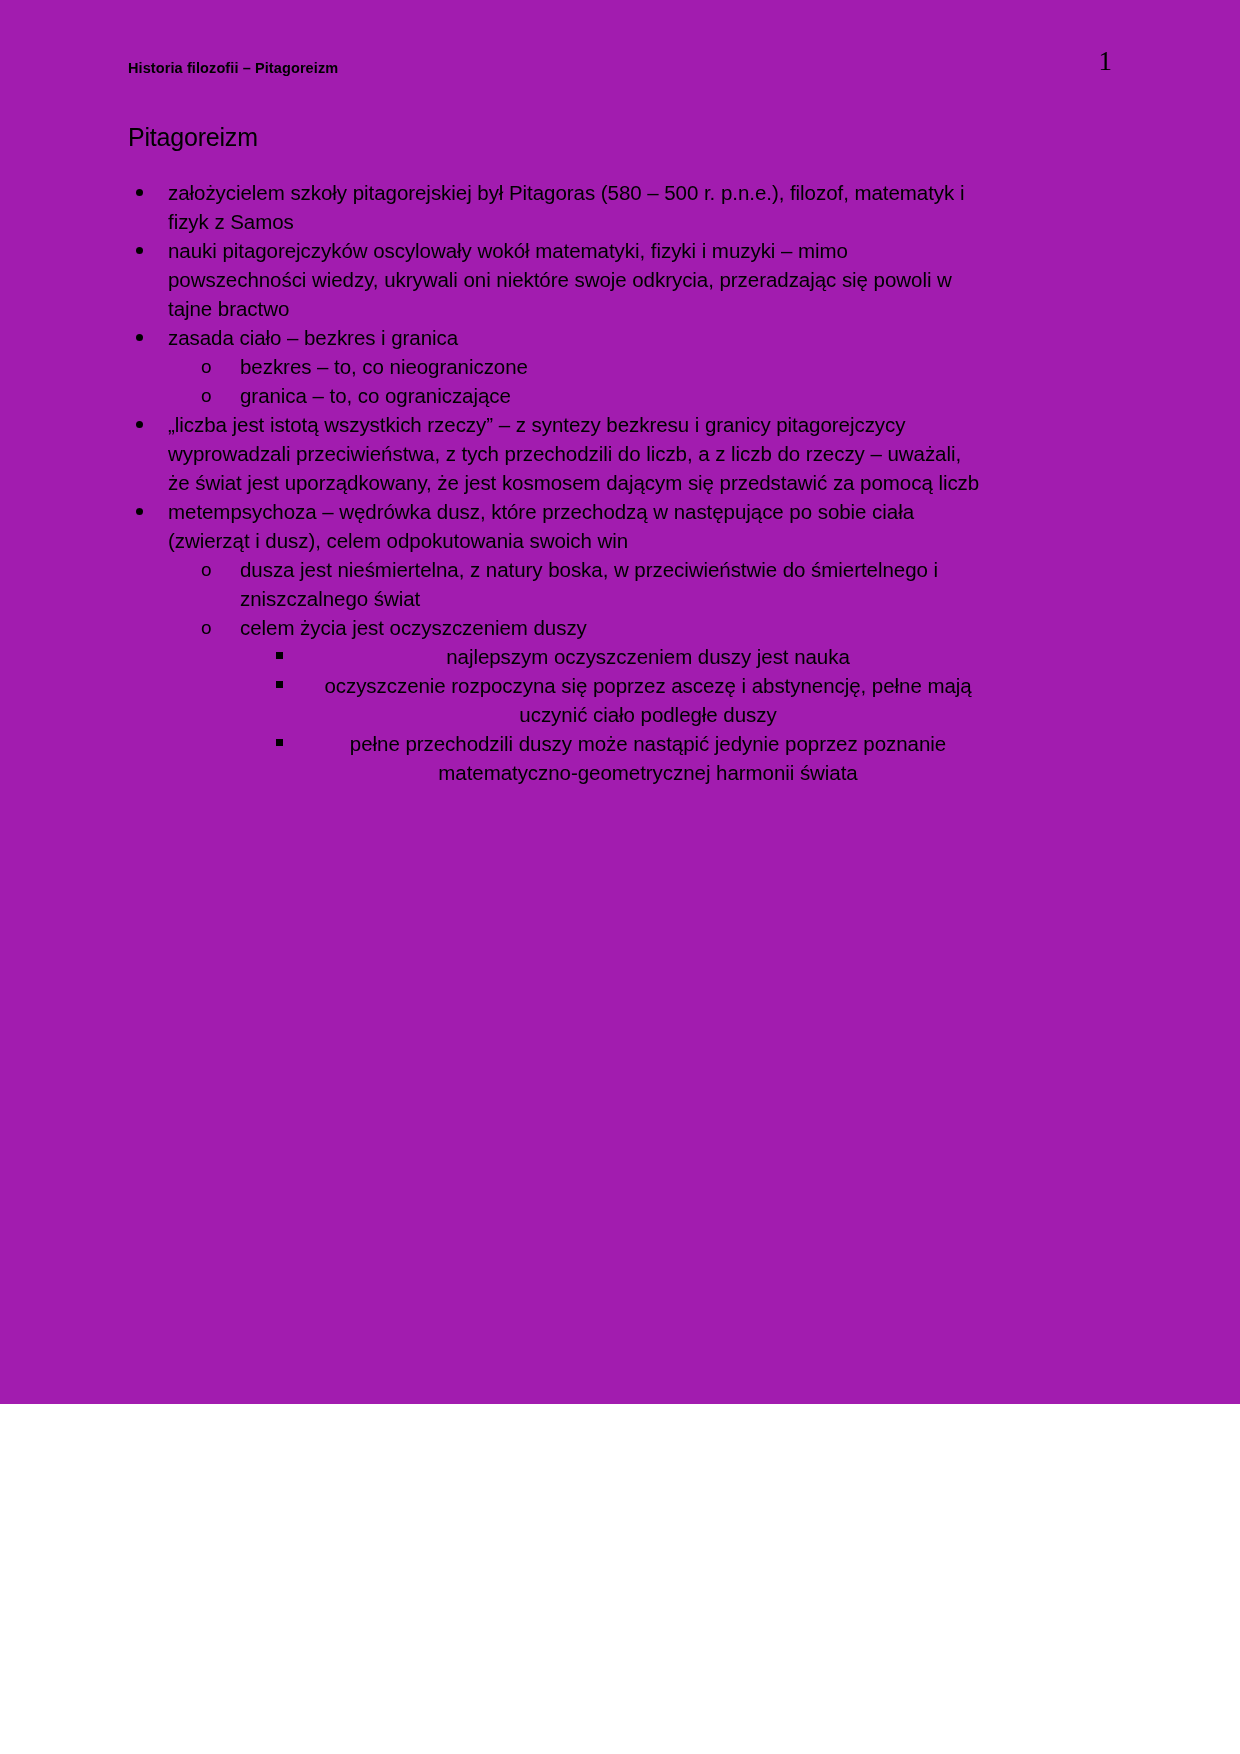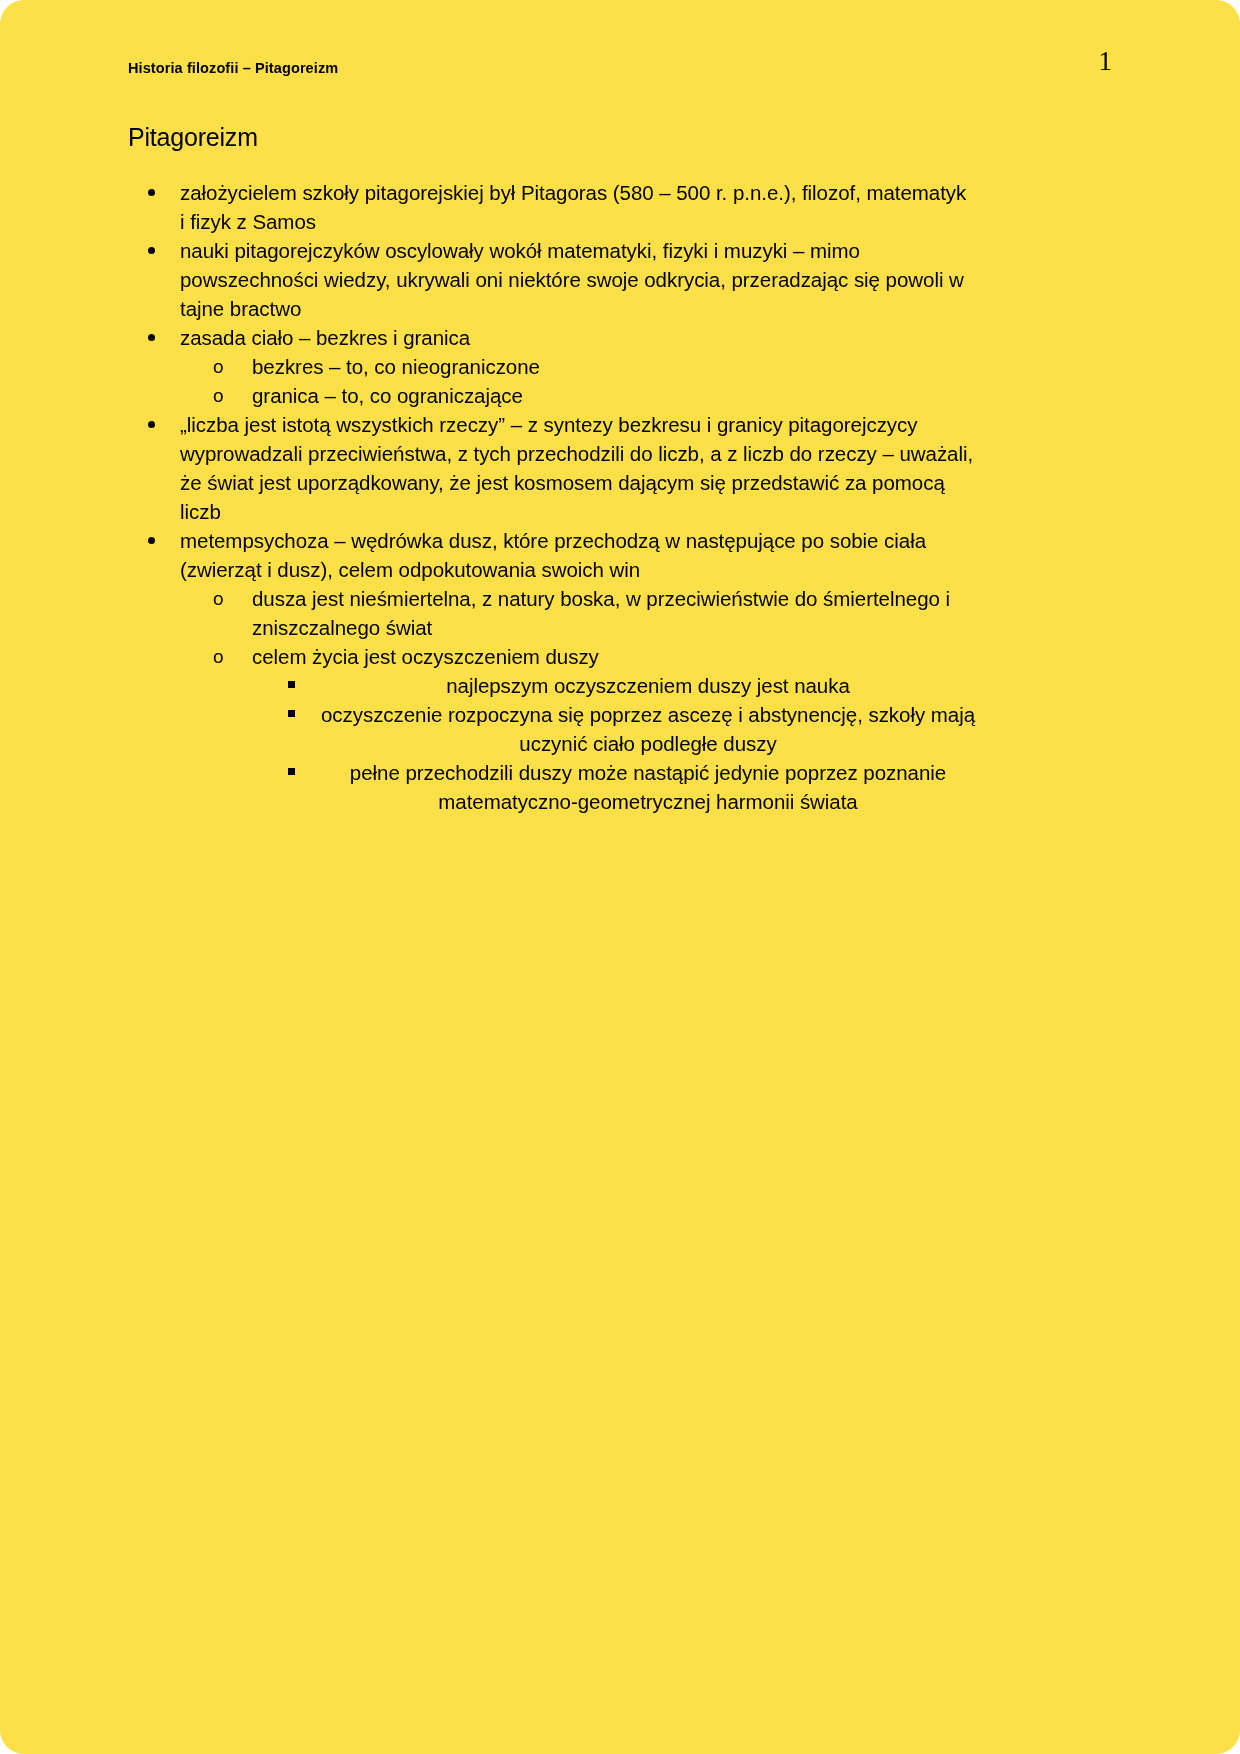--- a/index.html
+++ b/index.html
@@ -7,26 +7,25 @@
     padding: 0;
     background: #ffffff;
   }
   body {
     font-family: "Liberation Sans", sans-serif;
     color: #000000;
   }
   .page {
     position: relative;
     width: 1240px;
-    height: 1754px;
-    background: #fde047;
+    height: 1404px;
+    background: #a21caf;
     margin: 0 auto;
     overflow: hidden;
     box-sizing: border-box;
-    border-radius: 24px;
   }
 
   
   .header {
     position: absolute;
     top: 60px;
     left: 128px;
     right: 128px;
     height: 26px;
   }
@@ -59,21 +58,21 @@
   .doc-title {
     font-size: 25px;
     font-weight: normal;
     line-height: 1.2;
     margin: 0 0 26px 0;
     letter-spacing: -0.2px;
   }
 
   ul.lvl1 {
     list-style: none;
-    margin: 12px;
+    margin: 0;
     padding: 0;
   }
   li.item {
     position: relative;
     margin: 0;
     padding: 0;
   }
 
   
   li.lvl1 > .row {
@@ -236,21 +235,21 @@
             <ul class="lvl3">
               <li class="item lvl3">
                 <div class="row">
                   <span class="marker"><span class="sq"></span></span>
                   <span class="txt">najlepszym oczyszczeniem duszy jest nauka</span>
                 </div>
               </li>
               <li class="item lvl3">
                 <div class="row">
                   <span class="marker"><span class="sq"></span></span>
-                  <span class="txt">oczyszczenie rozpoczyna się poprzez ascezę i abstynencję, szkoły mają uczynić ciało podległe duszy</span>
+                  <span class="txt">oczyszczenie rozpoczyna się poprzez ascezę i abstynencję, pełne mają uczynić ciało podległe duszy</span>
                 </div>
               </li>
               <li class="item lvl3">
                 <div class="row">
                   <span class="marker"><span class="sq"></span></span>
                   <span class="txt">pełne przechodzili duszy może nastąpić jedynie poprzez poznanie matematyczno-geometrycznej harmonii świata</span>
                 </div>
               </li>
             </ul>
           </li>

